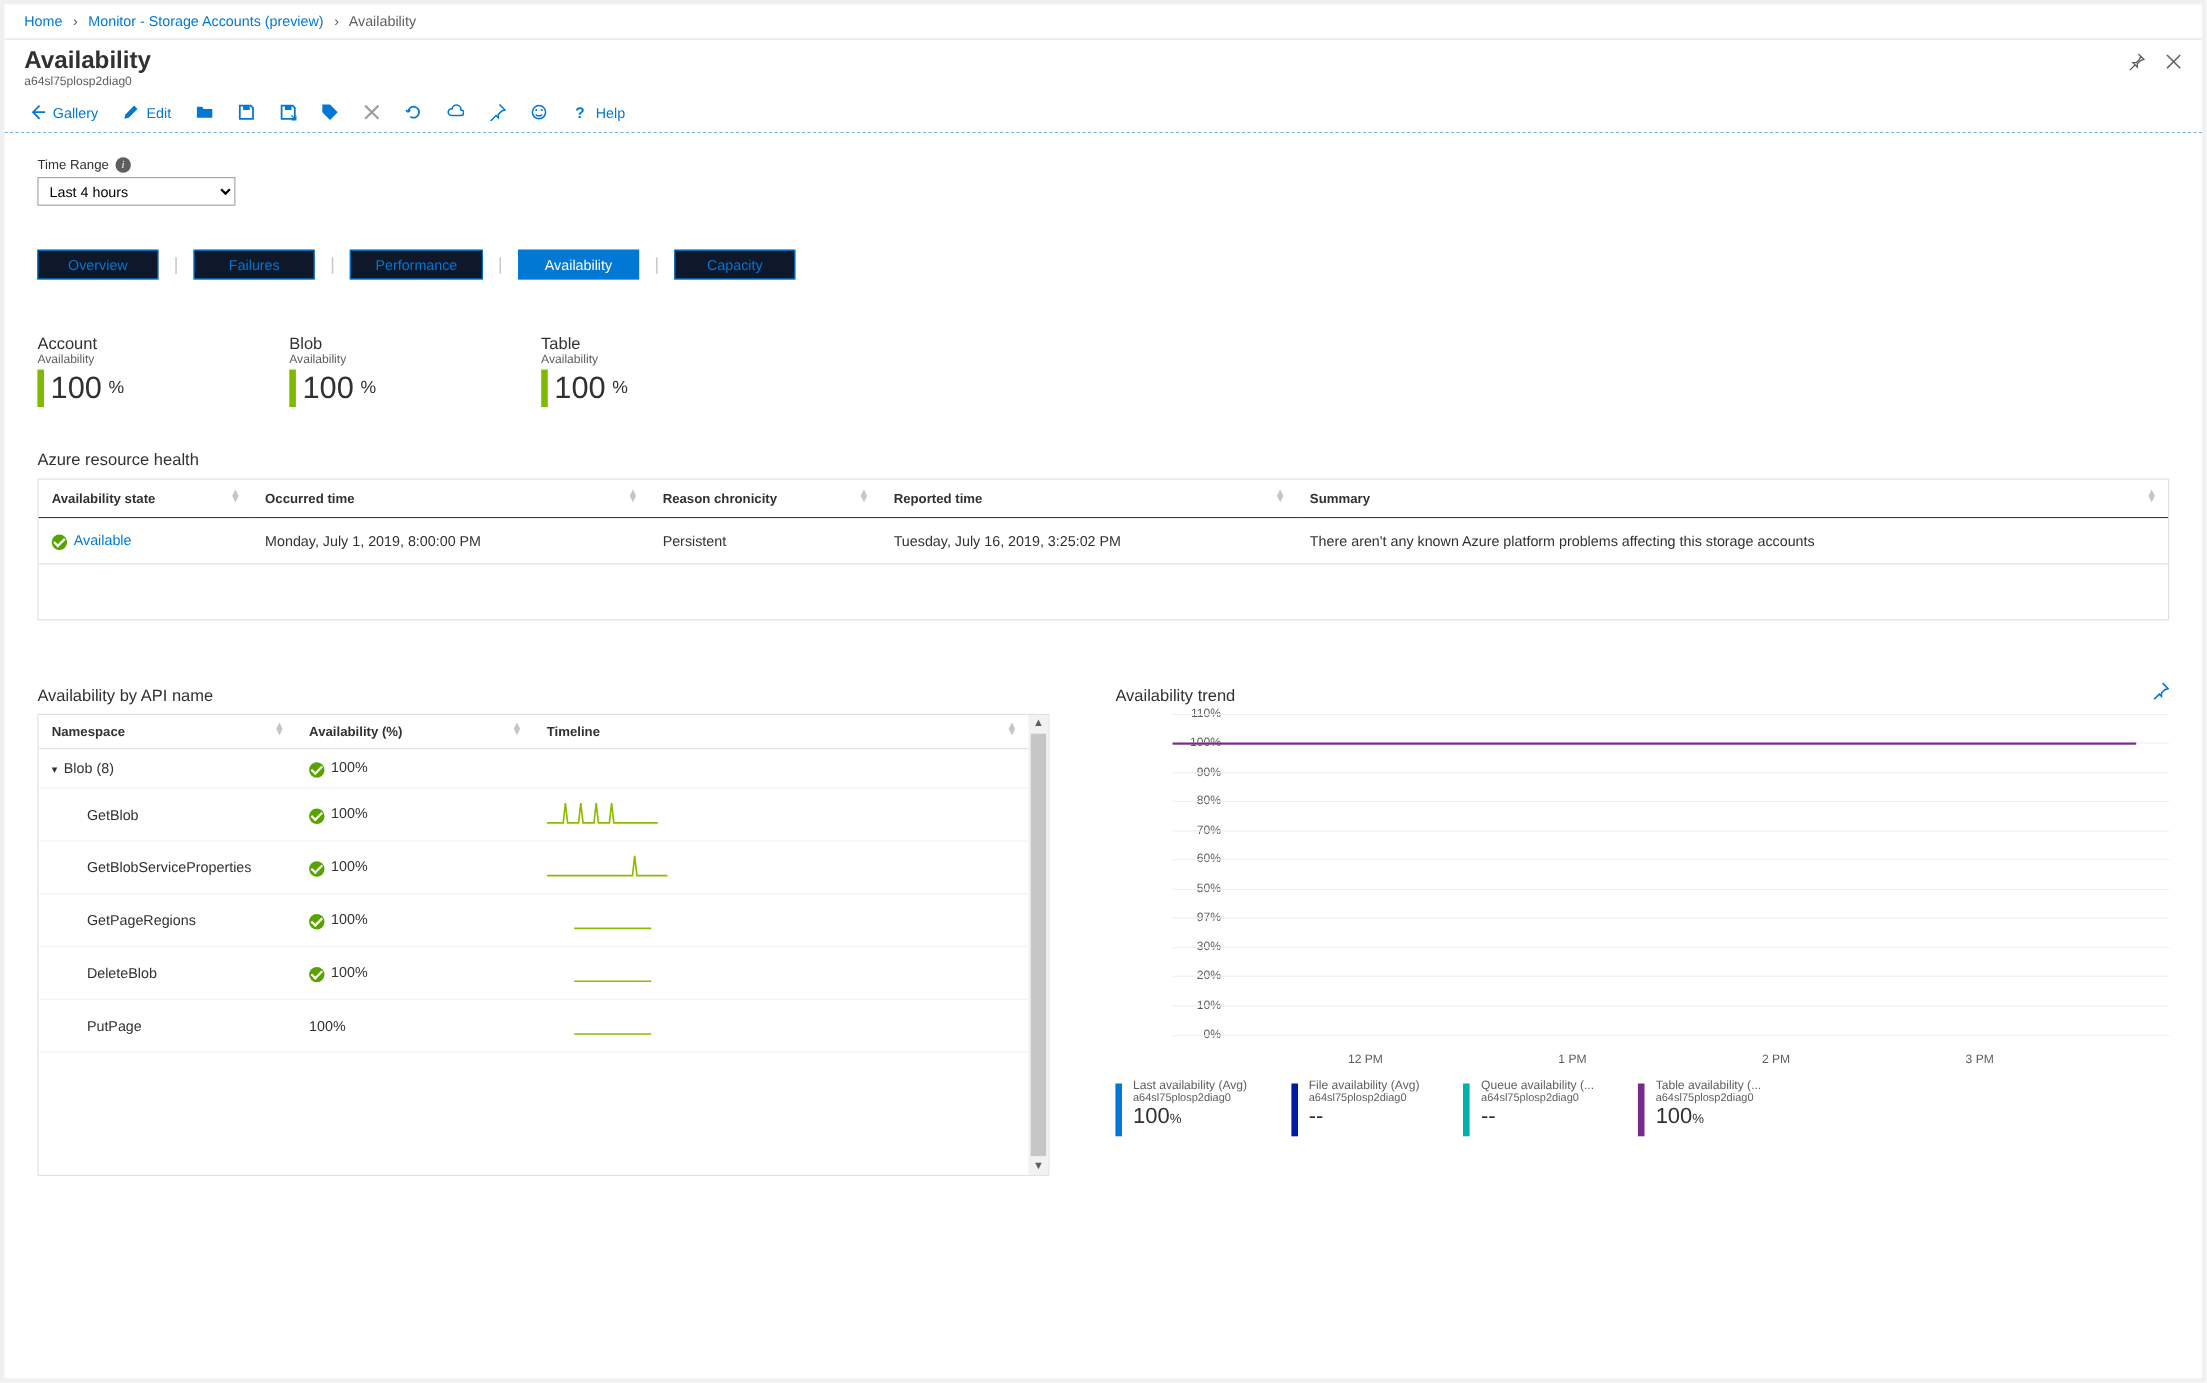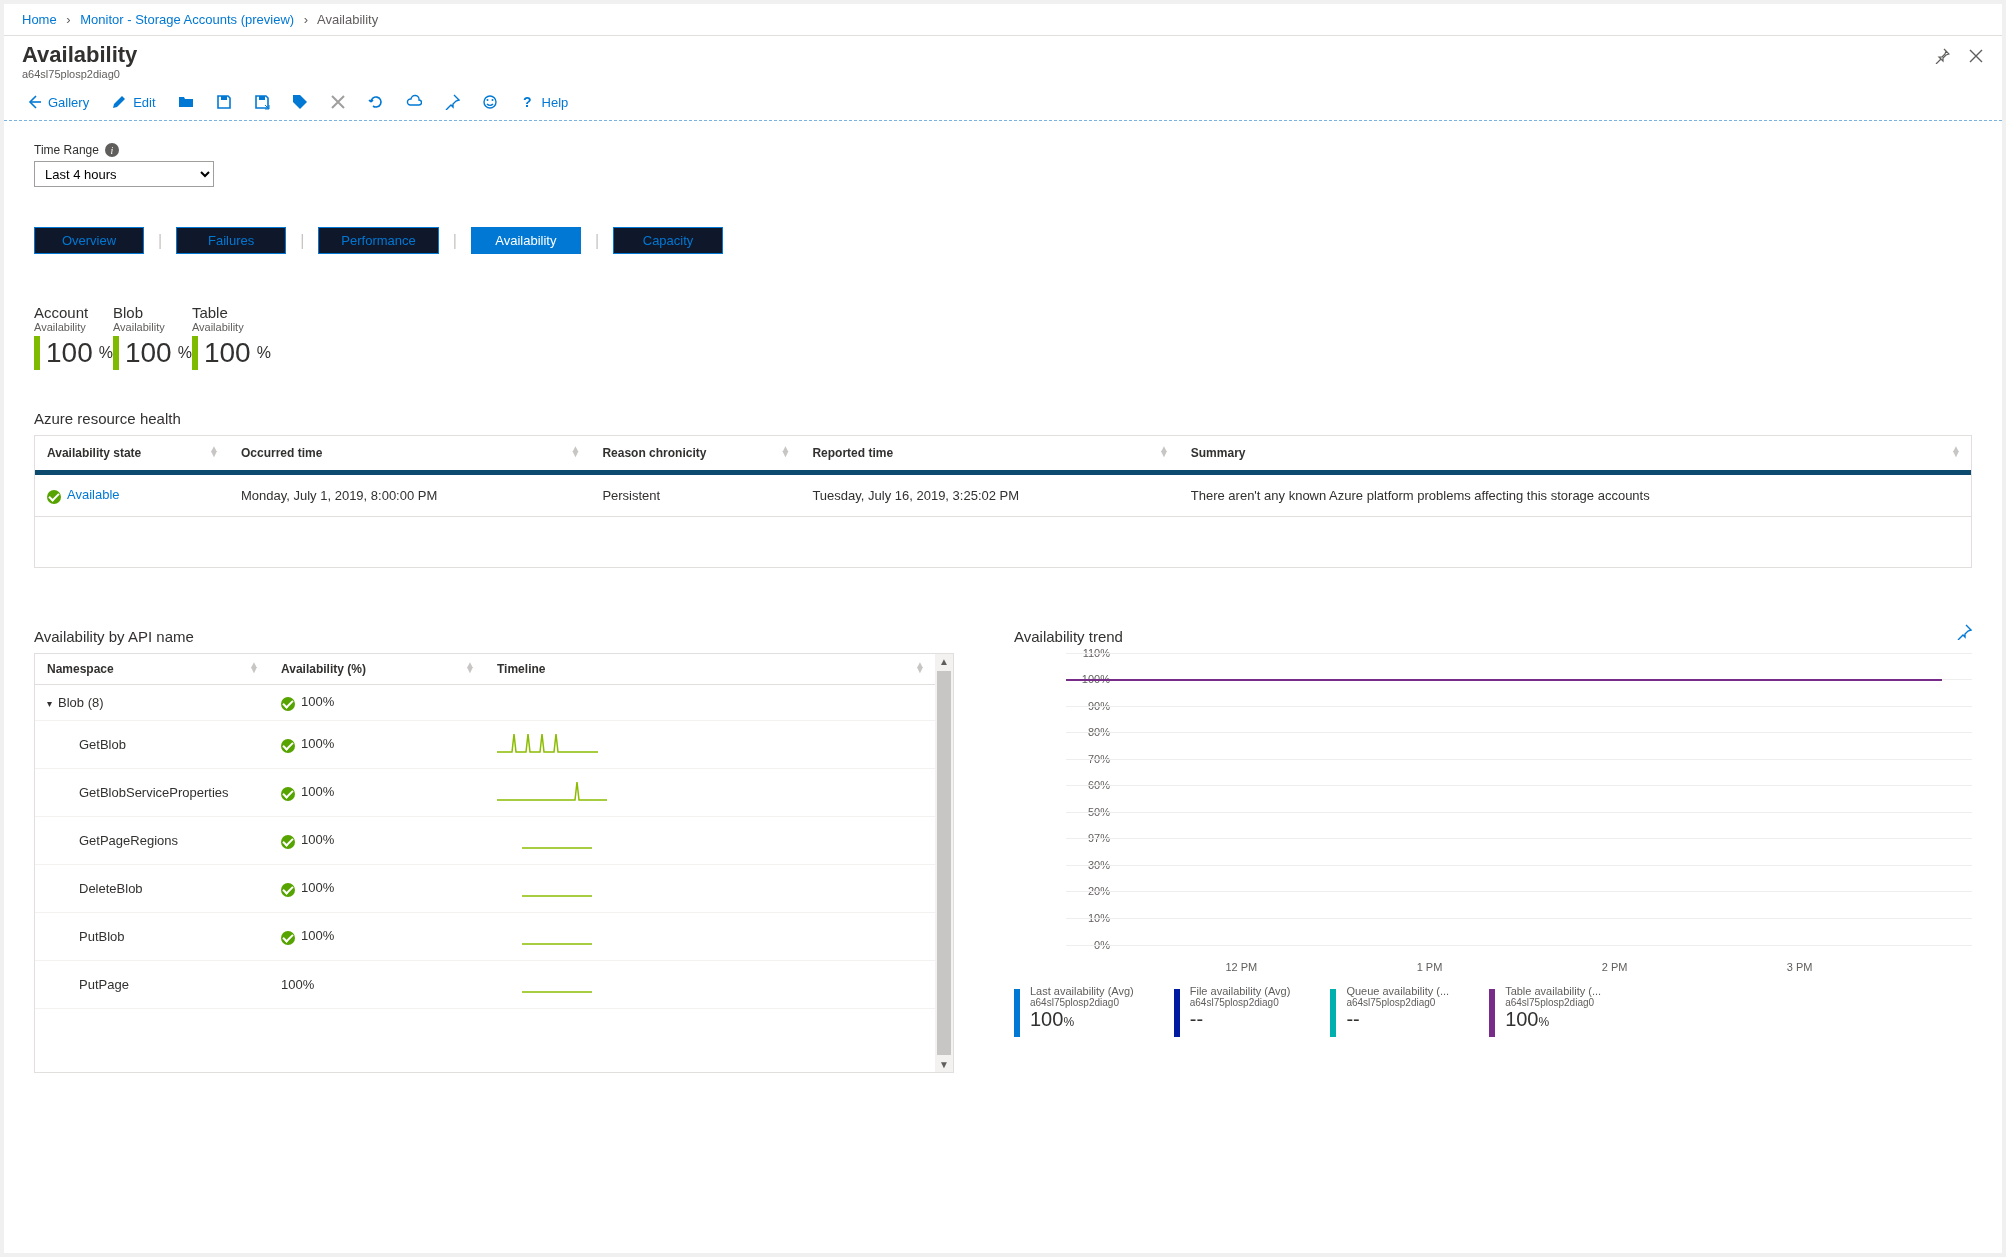--- a/index.html
+++ b/index.html
@@ -34,35 +34,35 @@
 .time-range select { width: 180px; height: 26px; border: 1px solid #a19f9d; font-size: 13px; padding: 0 6px; background: #fff; }
 .info-circle { width: 14px; height: 14px; border-radius: 50%; background: #605e5c; color: #fff; font-size: 10px; display: inline-flex; align-items: center; justify-content: center; font-style: italic; font-family: serif; }
 
 
 .tabs { display: flex; gap: 12px; margin: 40px 0 50px; align-items: center; }
 .tab-btn { border: 1px solid #0078d4; color: #0078d4; background: #0f172a; padding: 5px 22px; font-size: 13px; cursor: pointer; min-width: 110px; text-align: center; }
 .tab-btn.active { background: #0078d4; color: #fff; }
 .tab-sep { color: #c8c6c4; font-size: 16px; padding: 0 2px; }
 
 
-.kpis { display: flex; margin-bottom: 40px; }
+.kpis { display: flex; gap: 150px; margin-bottom: 40px; }
 .kpi .title { font-size: 15px; font-weight: 400; }
 .kpi .subtitle { font-size: 11px; color: #605e5c; }
 .kpi .value-row { display: flex; align-items: center; gap: 6px; margin-top: 3px; }
 .kpi .bar { width: 6px; height: 34px; background: #7eba00; }
 .kpi .value { font-size: 28px; font-weight: 400; }
 .kpi .unit { font-size: 16px; }
 
 
 .section-title { font-size: 15px; font-weight: 400; margin-bottom: 8px; }
 
 
 .health-table { border: 1px solid #e1dfdd; width: 100%; margin-bottom: 60px; }
 .health-table table { width: 100%; border-collapse: collapse; }
-.health-table th { text-align: left; font-size: 12px; font-weight: 600; padding: 10px 12px; border-bottom: 5px solid #0c4a6e; position: relative; }
+.health-table th { text-align: left; font-size: 12px; font-weight: 600; padding: 10px 12px; border-bottom: 1px solid #0c4a6e; position: relative; }
 .health-table th .sort { position: absolute; right: 10px; color: #c8c6c4; font-size: 10px; line-height: 5px; }
 .health-table td { font-size: 13px; padding: 12px; border-bottom: 1px solid #e1dfdd; }
 .health-table .spacer td { height: 50px; border: none; }
 .check-green { width: 14px; height: 14px; border-radius: 50%; background: #57a300; display: inline-flex; align-items: center; justify-content: center; margin-right: 6px; vertical-align: -2px; }
 .check-green::after { content: ''; width: 4px; height: 8px; border: solid #fff; border-width: 0 2px 2px 0; transform: rotate(45deg); margin-top: -2px; }
 
 
 .lower { display: flex; gap: 60px; }
 .lower .left { flex: 0 0 920px; }
 .lower .right { flex: 1; position: relative; }
@@ -344,27 +344,20 @@
     </tr>
                   <tr>
       <td class="indent">GetPageRegions</td>
       <td><span class="check-green"></span>100%</td>
       <td class="spark"><svg viewBox="0 0 110 26">
                         <path d="M25 22h70" fill="none" stroke="#8bbc00" stroke-width="1.5"></path>
                       </svg></td>
     </tr>
                   <tr>
       <td class="indent">DeleteBlob</td>
-      <td><span class="check-green"></span>100%</td>
-      <td class="spark"><svg viewBox="0 0 110 26">
-                        <path d="M25 22h70" fill="none" stroke="#8bbc00" stroke-width="1.5"></path>
-                      </svg></td>
-    </tr>
-                  <tr>
-      <td class="indent">PutBlob</td>
       <td><span class="check-green"></span>100%</td>
       <td class="spark"><svg viewBox="0 0 110 26">
                         <path d="M25 22h70" fill="none" stroke="#8bbc00" stroke-width="1.5"></path>
                       </svg></td>
     </tr>
                   <tr>
       <td class="indent">PutPage</td>
       <td>100%</td>
       <td class="spark"><svg viewBox="0 0 110 26">
                         <path d="M25 22h70" fill="none" stroke="#8bbc00" stroke-width="1.5"></path>

